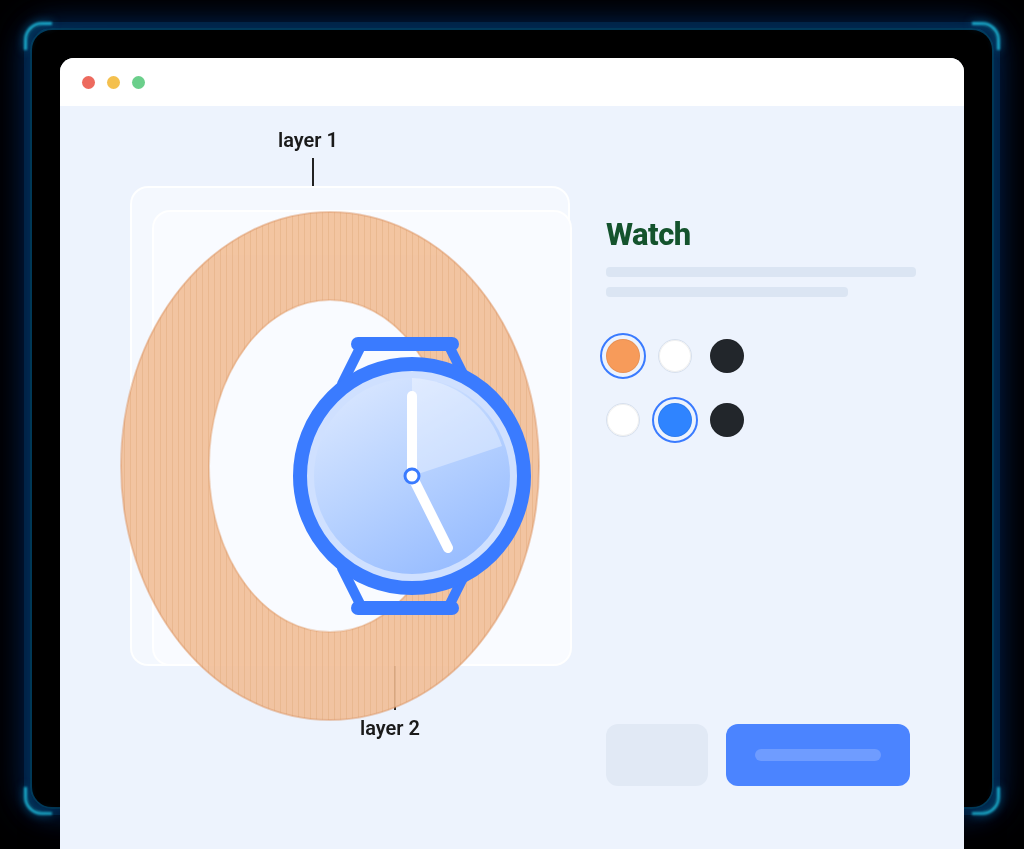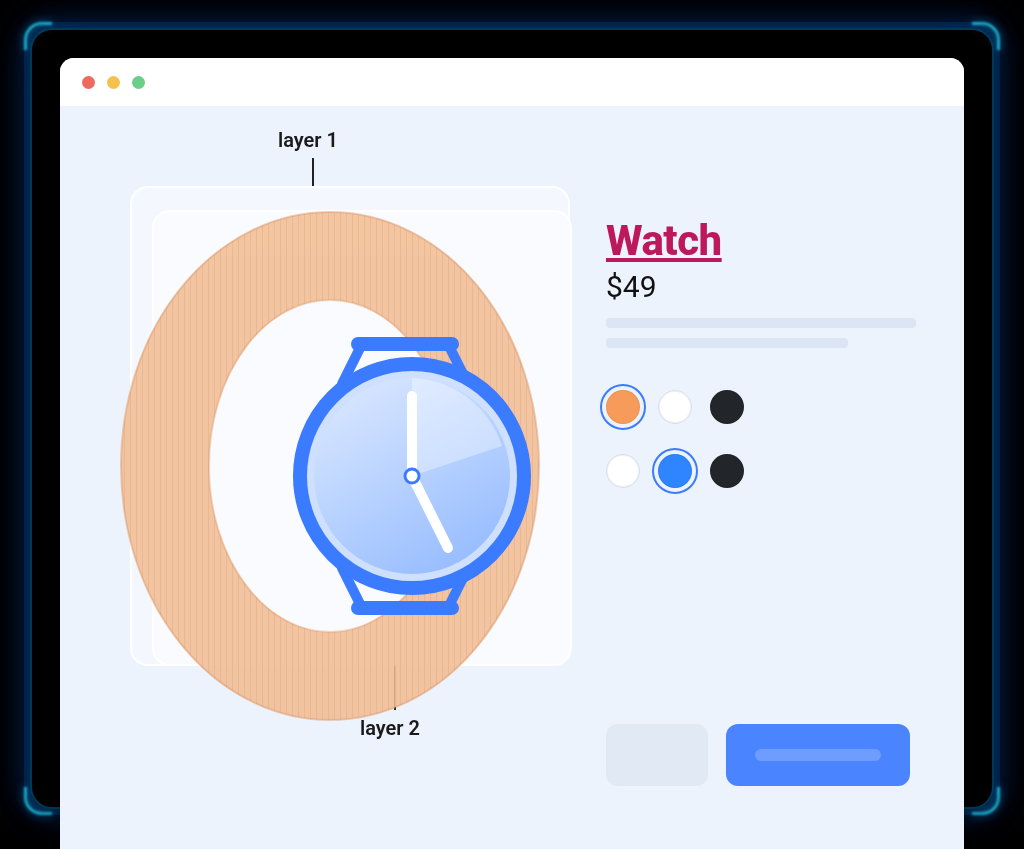--- a/index.html
+++ b/index.html
@@ -111,25 +111,24 @@
   }
 
   
   .panel {
     position: absolute;
     top: 110px;
     left: 546px;
     right: 48px;
   }
   .title {
-    font-size: 42px;
+    font-size: 31px;
     font-weight: 800;
-    color: #be185d;
+    color: #14532d;
     letter-spacing: -0.5px;
-    text-decoration: underline;
   }
   .price {
     font-size: 30px;
     font-weight: 400;
     color: #111;
     margin-top: 4px;
   }
   .skel { background: #dbe5f3; border-radius: 4px; }
   .skel-row { height: 10px; margin-top: 14px; }
   .skel-row.w1 { width: 100%; }
@@ -249,21 +248,20 @@
 
       <g stroke="#ffffff" stroke-linecap="round">
         <line x1="282" y1="280" x2="282" y2="200" stroke-width="10"></line>
         <line x1="282" y1="280" x2="318" y2="352" stroke-width="10"></line>
       </g>
       <circle cx="282" cy="280" r="7" fill="#ffffff" stroke="#3a7bff" stroke-width="3"></circle>
     </svg>
 
     <div class="panel">
       <div class="title">Watch</div>
-      <div class="price">$49</div>
 
       <div class="skel skel-row w1"></div>
       <div class="skel skel-row w2"></div>
 
       <div class="opt-group">
         <div class="swatch-row">
           <div class="swatch sw-orange selected"></div>
           <div class="swatch sw-white"></div>
           <div class="swatch sw-black"></div>
         </div>

